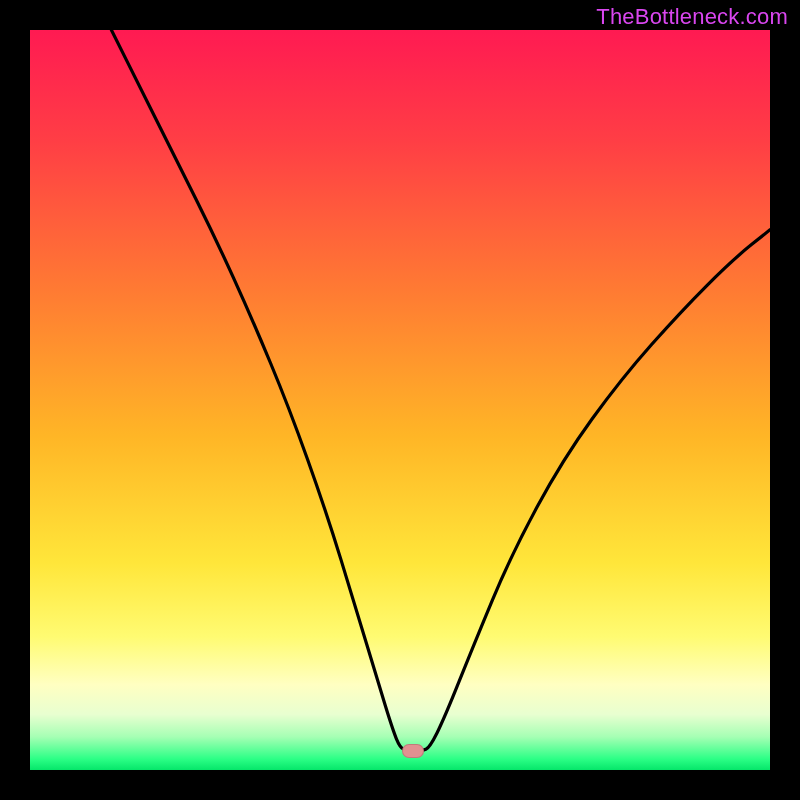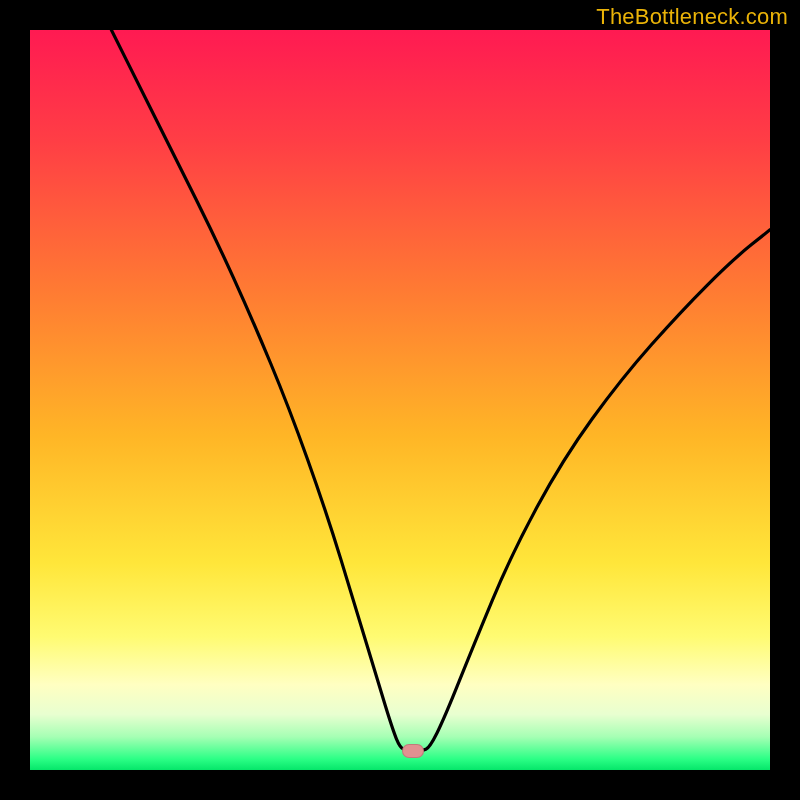--- a/index.html
+++ b/index.html
@@ -14,21 +14,21 @@
   .frame {
     position: relative;
     width: 800px;
     height: 800px;
     background: #000;
   }
   .watermark {
     position: absolute;
     top: 4px;
     right: 12px;
-    color: #eab308;
+    color: #d946ef;
     font-size: 22px;
     font-weight: 500;
     letter-spacing: 0.2px;
     z-index: 10;
   }
   .plot-area {
     position: absolute;
     left: 30px;
     top: 30px;
     width: 740px;

